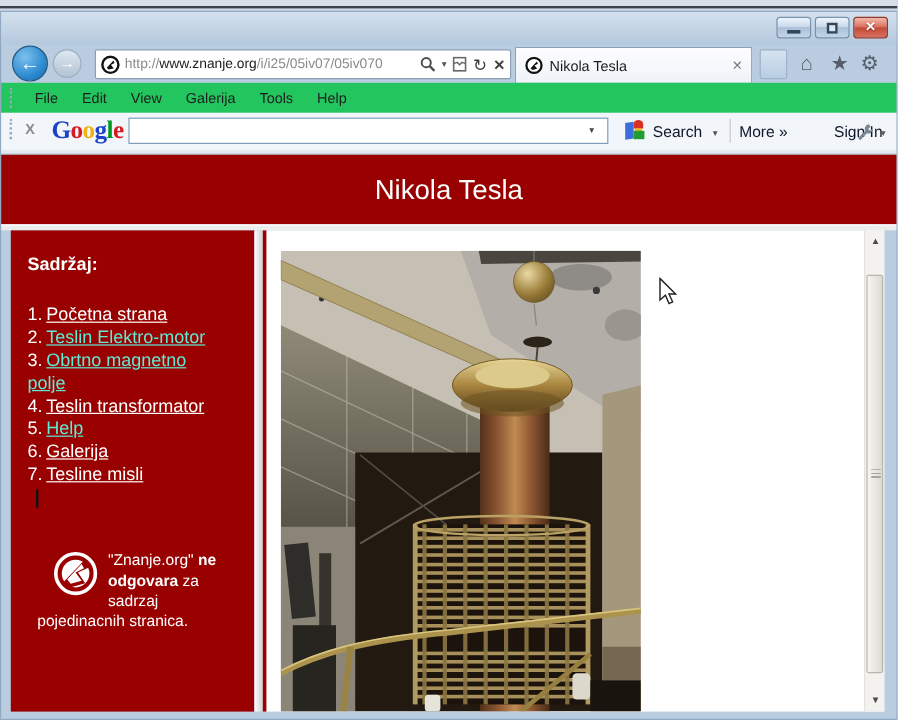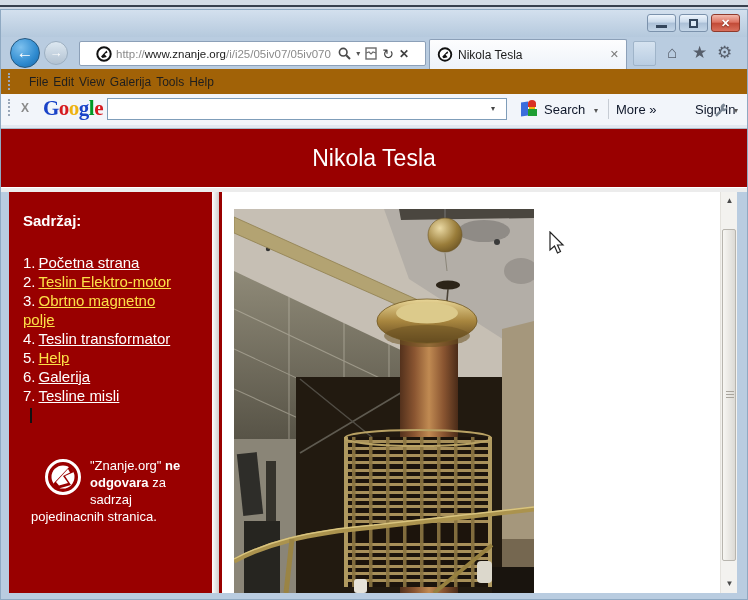--- a/index.html
+++ b/index.html
@@ -30,21 +30,21 @@
   .navrow{position:absolute;left:0;top:27px;width:100%;height:32px;}
   .btn-back{position:absolute;left:9px;top:1px;width:30px;height:30px;border-radius:50%;
             background:radial-gradient(circle at 35% 30%,#7cc0ee,#2f8bd0 60%,#1766a8);
             border:1px solid #23577f;color:#fff;font-size:17px;font-weight:bold;
             text-align:center;line-height:28px;}
   .btn-fwd{position:absolute;left:43px;top:4px;width:24px;height:24px;border-radius:50%;
            background:linear-gradient(#dde8f1,#b2c2d2);border:1px solid #9cafc1;
            color:#fdfdfd;font-size:13px;font-weight:bold;text-align:center;line-height:22px;}
   .addressbar{position:absolute;left:78px;top:4px;width:347px;height:25px;background:#fff;
               border:1px solid #8ca0b8;border-radius:2px;display:flex;align-items:center;
-              padding:0 16px;font-size:11.5px;}
+              padding:0 4px;font-size:11.5px;}
   .url-wrap{width:226px;overflow:hidden;white-space:nowrap;margin-left:4px;color:#8a8a8a;}
   .url-domain{color:#1b1b1b;}
   .addr-icons{display:flex;align-items:center;gap:5px;margin-left:auto;color:#4a4a4a;}
   .i-caret{font-size:8px;color:#555;}
   .i-refresh{font-size:14px;color:#3f3f3f;}
   .i-stop{font-size:12px;color:#3f3f3f;font-weight:bold;}
   .favicon{flex:0 0 16px;}
 
   .tab{position:absolute;left:428px;top:2px;width:198px;height:30px;
        background:linear-gradient(#fdfdfe,#eef3f9);border:1px solid #8ca0b8;border-bottom:none;
@@ -52,22 +52,22 @@
   .tab-title{margin-left:5px;flex:1;}
   .tab-close{color:#7a7a7a;font-size:11px;}
   .newtab{position:absolute;left:632px;top:4px;width:23px;height:25px;
           background:linear-gradient(#d6e3f0,#b9cde2);border:1px solid #9fb4c9;border-radius:2px;}
   .nav-ico{position:absolute;top:5px;font-size:17px;color:#565e6b;line-height:22px;}
   .ico-home{left:666px;}
   .ico-star{left:691px;}
   .ico-gear{left:716px;}
 
   
-  .menubar{position:absolute;left:0;top:59px;width:100%;height:25px;background:#a16207;
-           display:flex;align-items:center;gap:5px;padding-left:28px;font-size:12px;color:#1e1e1e;}
+  .menubar{position:absolute;left:0;top:59px;width:100%;height:25px;background:#22c55e;
+           display:flex;align-items:center;gap:20px;padding-left:28px;font-size:12px;color:#1e1e1e;}
   .gripper{position:absolute;left:7px;top:4px;height:17px;border-left:2px dotted #9aa7b8;}
   .menu-item{cursor:default;}
 
   
   .gtoolbar{position:absolute;left:0;top:84px;width:100%;height:31px;background:#f2f5fa;}
   .gt-close{position:absolute;left:20px;top:7px;font-size:12px;font-weight:bold;color:#8a8a8a;}
   .glogo{position:absolute;left:42px;top:2px;font-family:"Liberation Serif",serif;
          font-size:21px;font-weight:bold;letter-spacing:-0.5px;}
   .glogo [data-c="b"]{color:#1a43c8;}
   .glogo [data-c="r"]{color:#d61a1f;}
@@ -101,21 +101,21 @@
   .frames{position:absolute;left:8px;top:182px;width:728px;height:401px;display:flex;}
   .sidebar{width:203px;background:#990000;color:#fff;padding:20px 8px 0 14px;overflow:hidden;}
   .frame-divider{width:7px;background:linear-gradient(90deg,#ffffff,#cfcfcf);}
   .content{flex:1;background:#fff;border-left:3px solid #990000;position:relative;overflow:hidden;}
 
   .sb-heading{font-size:15px;font-weight:bold;margin:0 0 24px 0;}
   .s-list{max-width:162px;}
   .s-item{font-size:15px;line-height:19px;}
   .s-num{color:#fff;margin-right:3px;}
   .s-link{text-decoration:underline;cursor:pointer;}
-  .s-link[data-color="yellow"]{color:#fde047;}
+  .s-link[data-color="yellow"]{color:#5eead4;}
   .s-link[data-color="white"]{color:#ffffff;}
   .text-caret{display:inline-block;width:2px;height:15px;background:#111;margin:3px 0 0 7px;}
 
   .disclaimer{margin-top:30px;padding:0 2px 0 8px;font-size:13px;line-height:17px;color:#fff;}
   .d-logo{float:left;width:40px;height:40px;margin:0 7px 3px 12px;}
   .d-bold{font-weight:bold;}
 
   
   .sb{position:absolute;top:0;right:0;bottom:0;width:17px;background:#f3f2ef;border-left:1px solid #e4e2dd;}
   .sb-btn{position:absolute;left:0;width:17px;height:16px;color:#4a4a4a;font-size:8px;

